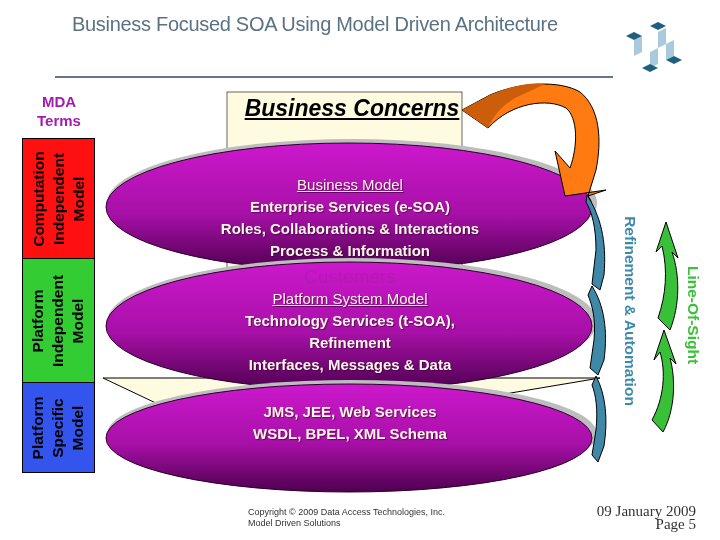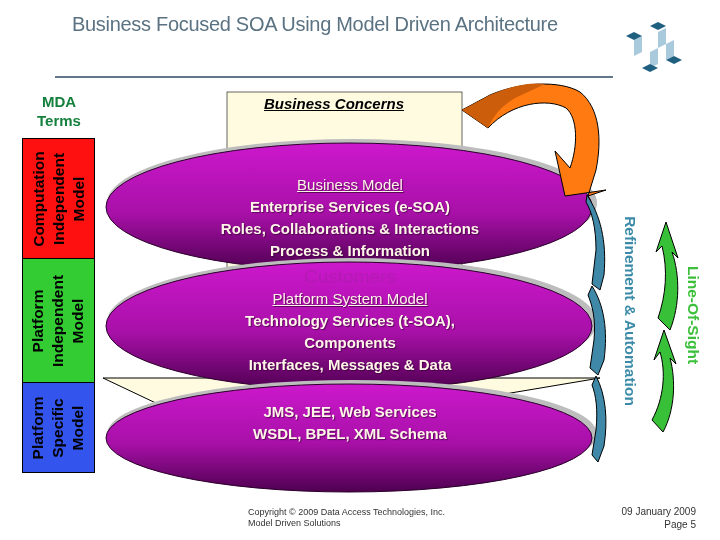--- a/index.html
+++ b/index.html
@@ -13,21 +13,21 @@
       font-size: 20px; line-height: 32px; color: #5a7282;
       font-family: "Liberation Sans", sans-serif; letter-spacing: -0.3px;
     }
     .title-rule {
       position: absolute; left: 55px; top: 76px; width: 558px; height: 2px;
       background: #62788a;
     }
     .logo { position: absolute; left: 620px; top: 18px; width: 80px; height: 60px; }
     .mda-terms {
       position: absolute; left: 28px; top: 92px; width: 62px;
-      text-align: center; font-weight: bold; font-size: 15px; line-height: 19px; color: #15803d;
+      text-align: center; font-weight: bold; font-size: 15px; line-height: 19px; color: #a21caf;
     }
     .band {
       position: absolute; left: 22px; width: 73px;
       border: 1px solid #000; box-sizing: border-box;
       display: flex; align-items: center; justify-content: center;
     }
     .band-text {
       transform: rotate(-90deg); white-space: pre; text-align: center;
       font-weight: bold; font-size: 15.5px; line-height: 20px; color: #000;
     }
@@ -39,22 +39,22 @@
 
     .ell-text {
       position: absolute; text-align: center; color: #fff5e8;
       font-weight: bold; font-size: 15px; line-height: 22px;
       text-shadow: 1px 1px 1px rgba(40,0,40,0.6);
     }
     .ell-text .head { text-decoration: underline; font-weight: normal; }
     .ell-text .ln { display: block; }
 
     .biz-concerns {
-      position: absolute; left: 224px; top: 95px; width: 220px; text-align: center;
-      font-weight: bold; font-style: italic; font-size: 15px; text-decoration: underline; color: #000;
+      position: absolute; left: 242px; top: 95px; width: 220px; text-align: center;
+      font-weight: bold; font-style: italic; font-size: 23px; text-decoration: underline; color: #000;
     }
     .customers-ghost {
       position: absolute; left: 280px; top: 266px; width: 140px; text-align: center;
       font-weight: normal; font-size: 19px; color: #a020a0; opacity: 0.45;
     }
     .refinement {
       position: absolute; left: 620px; top: 196px; width: 20px; height: 230px;
       display: flex; align-items: center; justify-content: center;
     }
     .refinement span {
@@ -68,21 +68,21 @@
     .lineofsight span {
       transform: rotate(90deg); white-space: nowrap;
       font-weight: bold; font-size: 15.5px; color: #3cc03c;
     }
     .footer-copy {
       position: absolute; left: 248px; top: 507px; width: 226px; 
       font-size: 9px; line-height: 11px; color: #333;
     }
     .footer-date {
       position: absolute; left: 570px; top: 505px; width: 126px; text-align: right;
-      font-size: 10px; line-height: 13px; color: #333;
+      font-size: 15px; line-height: 13px; color: #333; font-family: Liberation Serif, serif;
     }
   </style>
 </head>
 <body>
 
 <div class="title">Business Focused SOA Using Model Driven Architecture</div>
 <div class="title-rule"></div>
 <svg class="logo" viewBox="0 0 80 60">
   <polygon points="14,22 22,18 22,34 14,38" fill="#a9c9dd"></polygon>
   <polygon points="38,14 46,10 46,26 38,30" fill="#a9c9dd"></polygon>
@@ -156,21 +156,21 @@
 <div class="ell-text" style="left:150px; top:166px; width:400px;margin-top:8px;">
   <span class="ln head">Business Model</span>
   <span class="ln">Enterprise Services (e-SOA)</span>
   <span class="ln">Roles, Collaborations &amp; Interactions</span>
   <span class="ln">Process &amp; Information</span>
 </div>
 
 <div class="ell-text" style="left:150px; top:288px; width:400px;">
   <span class="ln head">Platform System Model</span>
   <span class="ln">Technology Services (t-SOA),</span>
-  <span class="ln">Components</span>
+  <span class="ln">Refinement</span>
   <span class="ln">Interfaces, Messages &amp; Data</span>
 </div>
 
 <div class="ell-text" style="left:150px; top:401px; width:400px;">
   <span class="ln">JMS, JEE, Web Services</span>
   <span class="ln">WSDL, BPEL, XML Schema</span>
 </div>
 
 <div class="refinement">
   <span>Refinement &amp; Automation</span>

